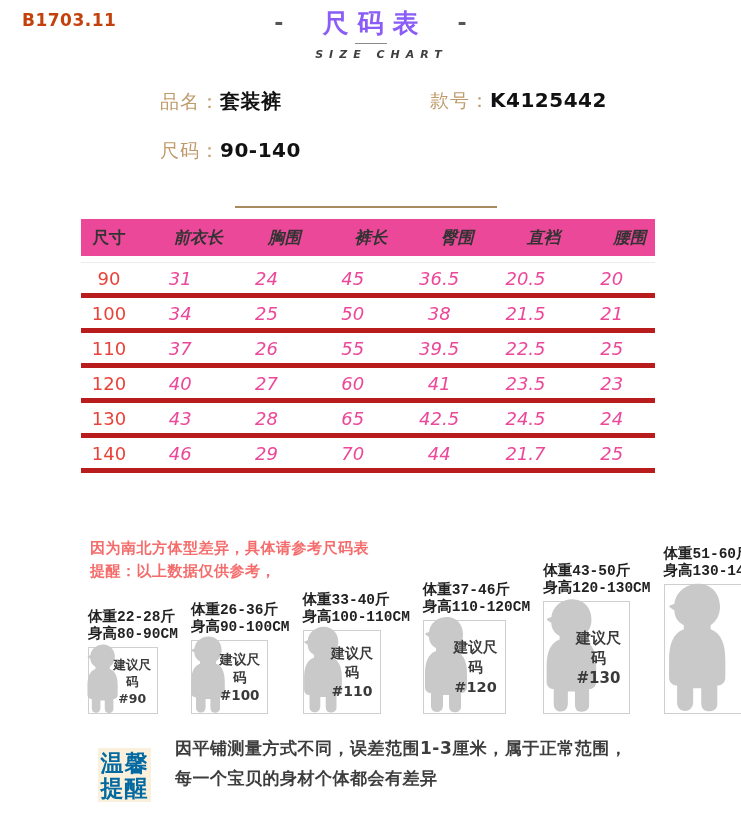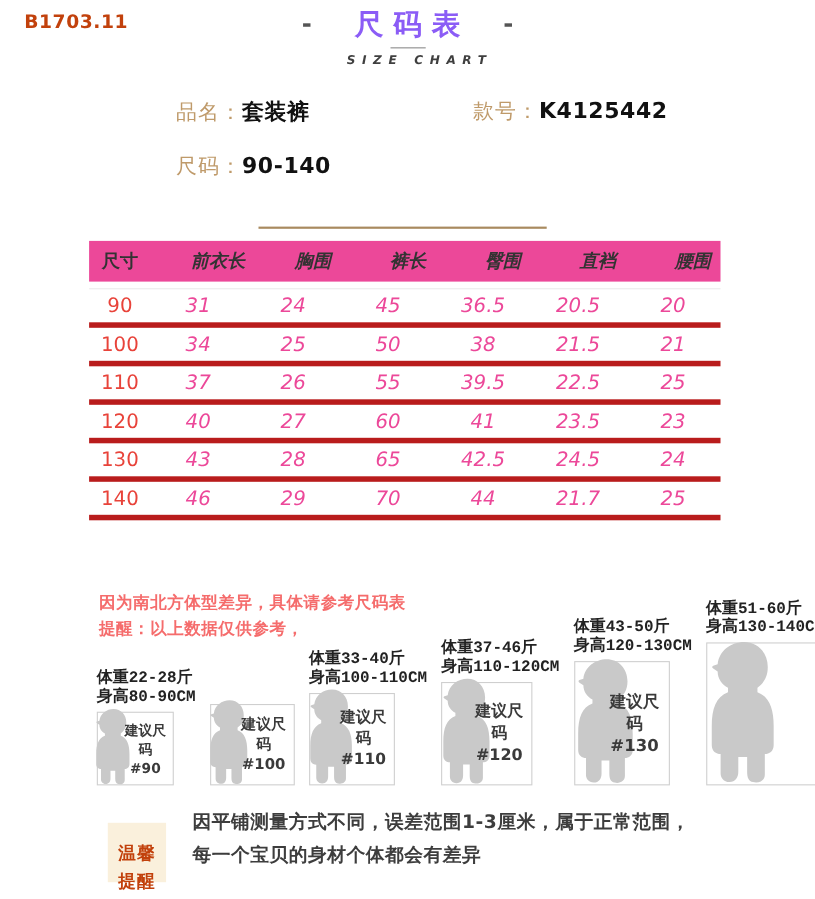--- a/index.html
+++ b/index.html
@@ -50,21 +50,21 @@
   .sil { position:absolute; left:-8px; bottom:-2px; fill:#c9c9c9; }
   .fig-suggest { position:absolute; left:30%; right:2px; top:50%; transform:translateY(-50%); text-align:center; font-weight:700; color:#3a3a3a; line-height:20px; }
   .fig-0 .fig-box { width:70px;  height:67px; }  .fig-0 .sil { height:72px; }  .fig-0 .fig-suggest { font-size:12.5px; line-height:17px; }
   .fig-1 .fig-box { width:77px;  height:74px; }  .fig-1 .sil { height:80px; }  .fig-1 .fig-suggest { font-size:13.5px; line-height:18px; }
   .fig-2 .fig-box { width:78px;  height:84px; }  .fig-2 .sil { height:90px; }  .fig-2 .fig-suggest { font-size:14px; line-height:19px; }
   .fig-3 .fig-box { width:83px;  height:94px; }  .fig-3 .sil { height:100px; } .fig-3 .fig-suggest { font-size:14.5px; line-height:20px; }
   .fig-4 .fig-box { width:87px;  height:113px; } .fig-4 .sil { height:118px; } .fig-4 .fig-suggest { font-size:15px; line-height:20px; }
   .fig-5 .fig-box { width:100px; height:130px; } .fig-5 .sil { height:134px; }
 
   
-  .footer-badge { position:absolute; left:98px; top:748px; width:53px; height:54px; background:#faf0dc; text-align:center; font-size:16px; font-weight:700; color:#c2410c; line-height:25px; padding-top:15px; letter-spacing:1px; }
+  .footer-badge { position:absolute; left:98px; top:748px; width:53px; height:54px; background:#faf0dc; text-align:center; font-size:23px; font-weight:700; color:#0369a1; line-height:25px; padding-top:3px; letter-spacing:1px; }
   .footer-text { position:absolute; left:175px; top:733px; font-size:17px; font-weight:600; color:#3d3d3d; line-height:30px; letter-spacing:.5px; }
 </style>
 </head>
 <body>
 
 <div class="page">
 
   <div class="code">B1703.11</div>
 
   <div class="title-block">
@@ -183,20 +183,24 @@
             <path d="M31,2 C40,2 47,9 47,19 C47,26 44,30 40,33 L40,36 C48,39 51,47 51,59 L51,72 C51,76 48,78 45,78 L45,92 C45,96 41,98 37,97 C34,96.5 33,94 33,90 L33,80 L27,80 L27,90 C27,94 25,97 21,97 C17,97 15,94 15,91 L15,78 C12,78 9,76 9,72 L9,59 C9,47 12,39 20,36 L20,33 C16,31 13,27 13,22 L10,20 C9,19.5 9,18.5 10,18 L13,17 C14,8 22,2 31,2 Z"></path>
           </svg>
         <div class="fig-suggest">
           <div>建议尺码</div>
           <div>#90</div>
         </div>
       </div>
     </div>
 
     <div class="fig fig-1">
+      <div class="fig-head">
+        <div>体重26-36斤</div>
+        <div>身高90-100CM</div>
+      </div>
       <div class="fig-box">
         <svg class="sil" viewBox="0 0 60 100" preserveAspectRatio="xMidYMax meet">
             <path d="M31,2 C40,2 47,9 47,19 C47,26 44,30 40,33 L40,36 C48,39 51,47 51,59 L51,72 C51,76 48,78 45,78 L45,92 C45,96 41,98 37,97 C34,96.5 33,94 33,90 L33,80 L27,80 L27,90 C27,94 25,97 21,97 C17,97 15,94 15,91 L15,78 C12,78 9,76 9,72 L9,59 C9,47 12,39 20,36 L20,33 C16,31 13,27 13,22 L10,20 C9,19.5 9,18.5 10,18 L13,17 C14,8 22,2 31,2 Z"></path>
           </svg>
         <div class="fig-suggest">
           <div>建议尺码</div>
           <div>#100</div>
         </div>
       </div>
     </div>

